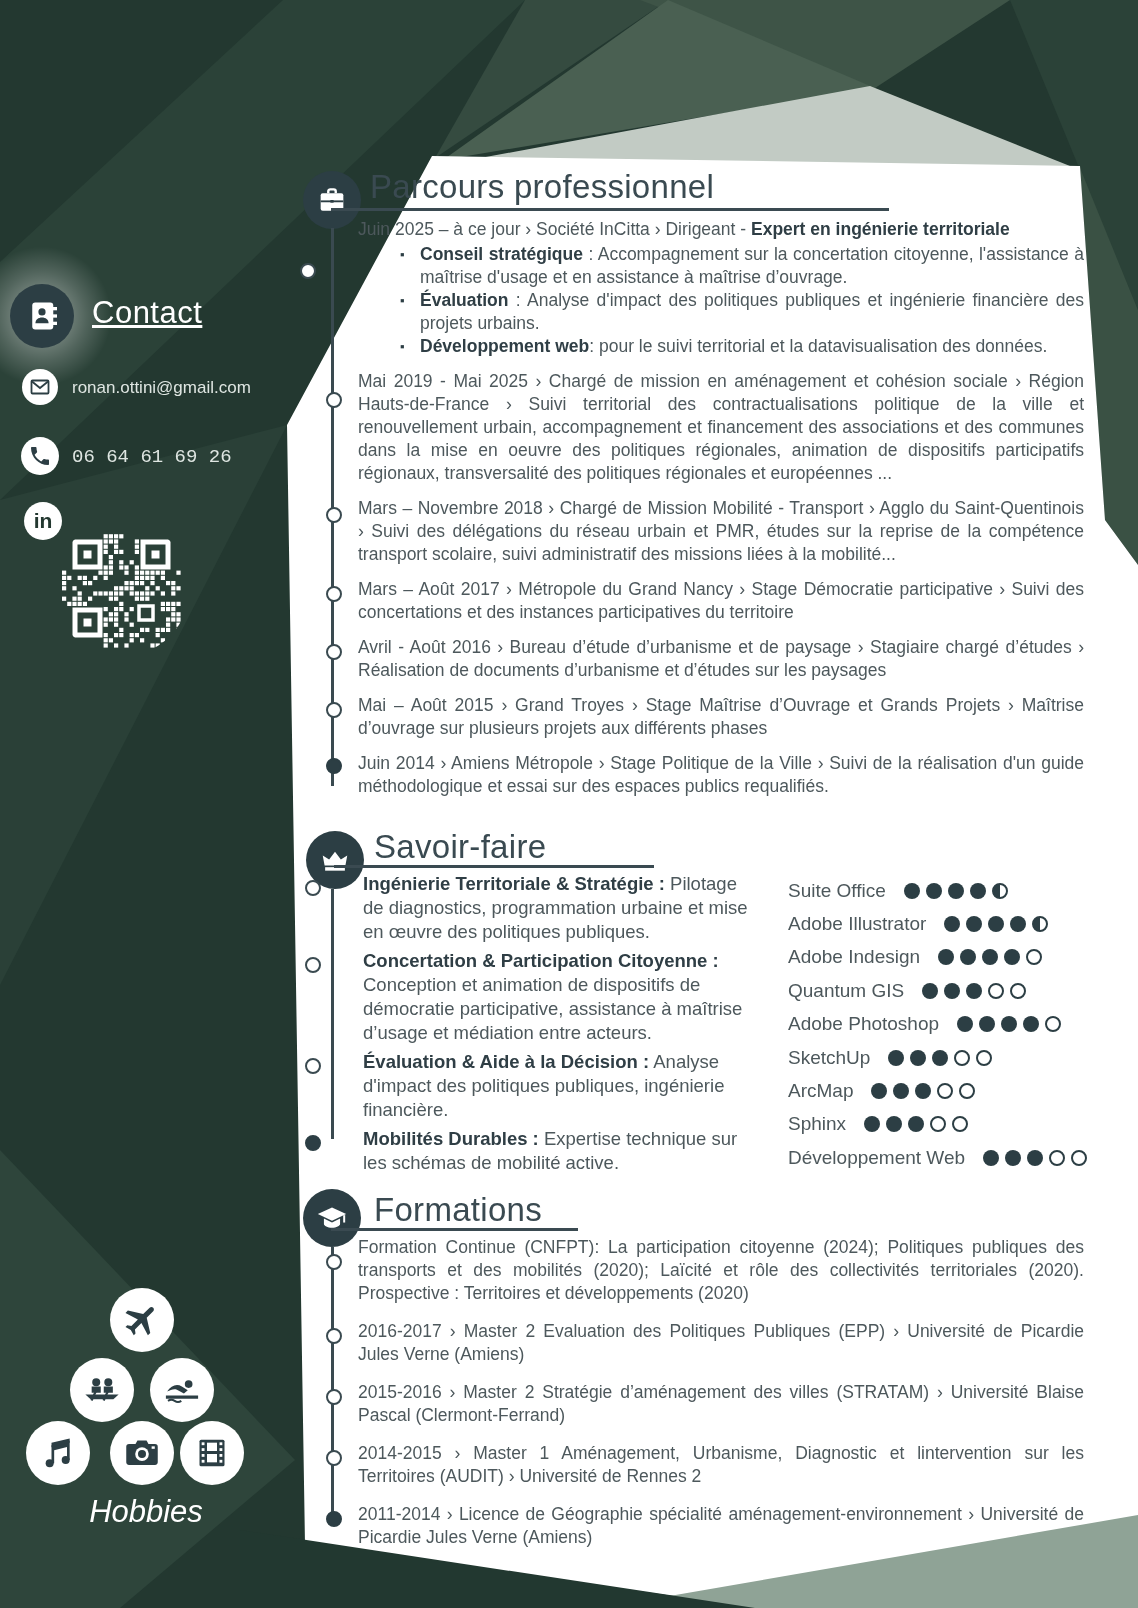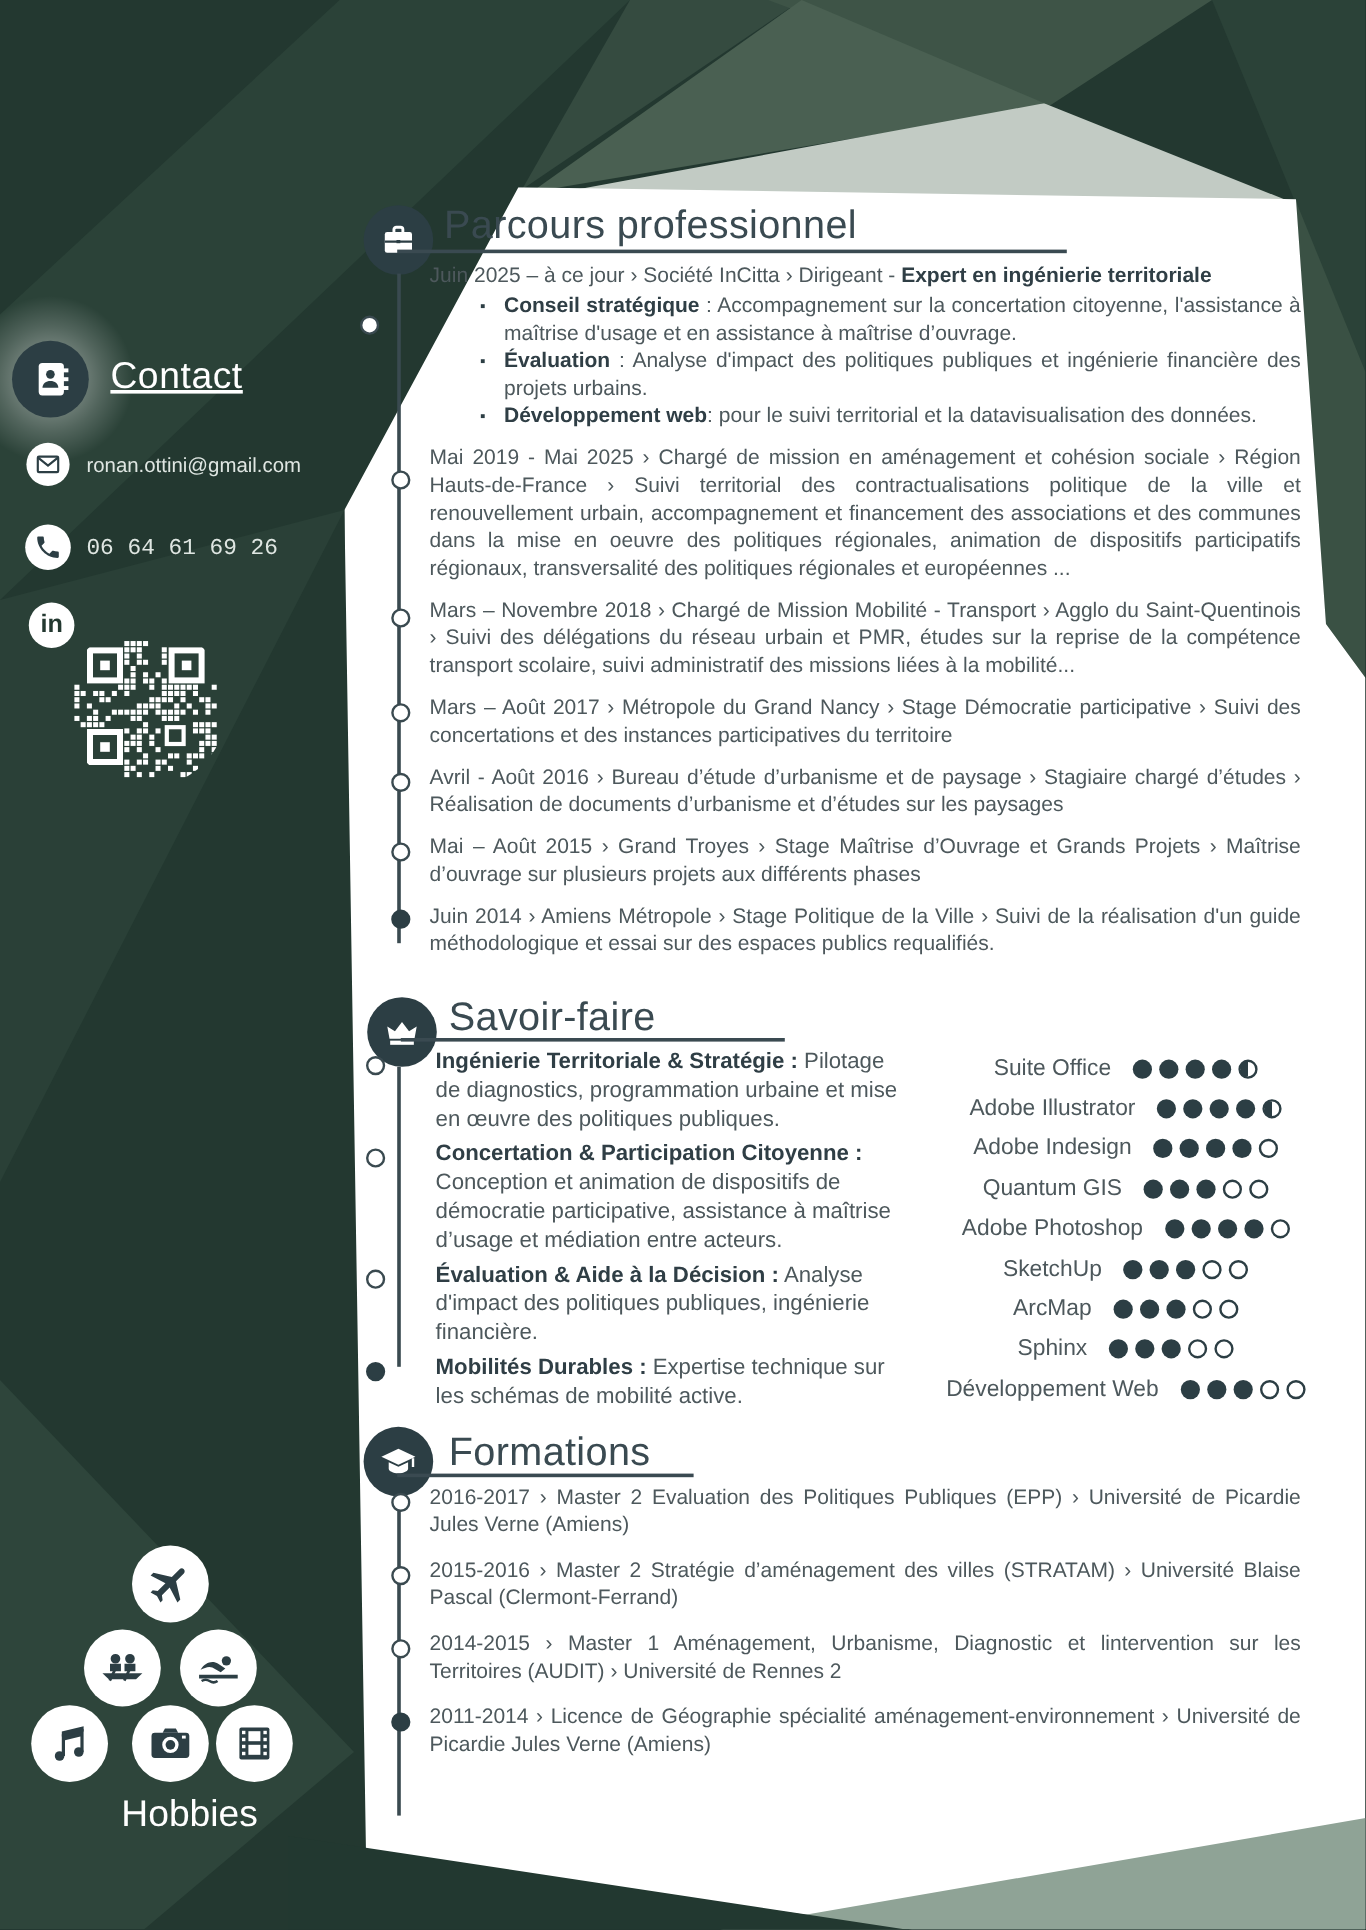--- a/index.html
+++ b/index.html
@@ -50,21 +50,21 @@
   .intro{margin:0 0 2px;}
 
   .skills{width:392px;color:#4d585c;font-size:18.5px;line-height:24px;}
   .skills p{margin:0 0 5px;position:relative;}
   .skills b{color:#2f3e45;}
   .skill-node::before{content:"";position:absolute;left:-58px;top:var(--nt,7px);
       width:12px;height:12px;border:2.5px solid #3a4a50;border-radius:50%;background:#fff;}
   .skill-node.filled::before{background:#2c3e44;border-color:#2c3e44;}
 
   .software{width:300px;}
-  .sw-row{height:33.4px;display:flex;align-items:center;justify-content:center;
+  .sw-row{height:33.4px;display:flex;align-items:center;justify-content:flex-start;
           color:#4d585c;font-size:19px;gap:18px;}
   .dots{display:flex;gap:6px;}
   .dot{width:16px;height:16px;border-radius:50%;box-sizing:border-box;}
   .dot.full{background:#2c3e44;}
   .dot.half{border:2px solid #2c3e44;background:linear-gradient(90deg,#2c3e44 50%,#fff 50%);}
   .dot.empty{border:2px solid #2c3e44;background:#fff;}
 
   .lin{font-weight:bold;color:#233830;font-size:21px;font-family:"Liberation Sans",sans-serif;}
 </style>
 </head>
@@ -335,21 +335,21 @@
         <rect x="5.8" y="16.1" width="1.7" height="1.7"></rect>
       <rect x="16.5" y="5.6" width="1.7" height="1.7"></rect>
         <rect x="16.5" y="9.1" width="1.7" height="1.7"></rect>
         <rect x="16.5" y="12.6" width="1.7" height="1.7"></rect>
         <rect x="16.5" y="16.1" width="1.7" height="1.7"></rect>
       <rect x="9" y="5.8" width="6" height="5"></rect>
         <rect x="9" y="12.6" width="6" height="5"></rect>
     </g>
   </svg>
 </div>
-<div class="abs hobbies-title" style="left:68px;top:1494px;">Hobbies</div>
+<div class="abs hobbies-title" style="left:56px;top:1494px;font-style:italic;">Hobbies</div>
 
 <div class="abs circle dark-circle" style="left:303px;top:171px;width:58px;height:58px;">
   <svg width="32" height="32" viewBox="0 0 24 24">
     <path d="M9.2 7V5.4C9.2 4.6 9.9 4 10.7 4h2.6c.8 0 1.5.6 1.5 1.4V7" fill="none" stroke="#fff" stroke-width="1.8"></path>
     <rect x="3.5" y="7" width="17" height="13" rx="1.5" fill="#fff"></rect>
     <line x1="3.5" y1="13" x2="20.5" y2="13" stroke="#2c3e44" stroke-width="1.4"></line>
     <rect x="10.8" y="12" width="2.4" height="2" fill="#2c3e44"></rect>
   </svg>
 </div>
 <div class="abs sec-title" style="left:370px;top:168px;">Parcours professionnel</div>
@@ -488,17 +488,18 @@
     <path d="M12 4.5L2 9.2l10 4.7 10-4.7z"></path>
     <path d="M6.3 12.4v3.8c0 1.3 2.6 2.7 5.7 2.7s5.7-1.4 5.7-2.7v-3.8L12 15.1z"></path>
     <path d="M20.6 10v5.2" stroke="#fff" stroke-width="1.4" fill="none"></path>
   </svg>
 </div>
 <div class="abs sec-title" style="left:374px;top:1191px;">Formations</div>
 <div class="abs sec-line" style="left:331px;top:1228px;width:247px;"></div>
 <div class="abs tline" style="left:331px;top:1247px;height:266px;"></div>
 
 <div class="abs entries" style="left:332px;top:1236px;width:752px;">
+  <p class="entry node" style="--nt:18px;margin-bottom:15px;">Formation Continue (CNFPT): La participation citoyenne (2024); Politiques publiques des transports et des mobilités (2020); Laïcité et rôle des collectivités territoriales (2020). Prospective : Territoires et développements (2020)</p>
   <p class="entry node" style="--nt:8px;margin-bottom:15px;">2016-2017 › Master 2 Evaluation des Politiques Publiques (EPP) › Université de Picardie Jules Verne (Amiens)</p>
   <p class="entry node" style="--nt:8px;margin-bottom:15px;">2015-2016 › Master 2 Stratégie d’aménagement des villes  (STRATAM) › Université Blaise Pascal (Clermont-Ferrand)</p>
   <p class="entry node" style="--nt:8px;margin-bottom:15px;">2014-2015 › Master 1 Aménagement, Urbanisme, Diagnostic et lintervention sur les Territoires (AUDIT) › Université de Rennes 2</p>
   <p class="entry node filled" style="--nt:8px;">2011-2014 › Licence de Géographie spécialité aménagement-environnement › Université de Picardie Jules Verne (Amiens)</p>
 </div>
 
 </body></html>

